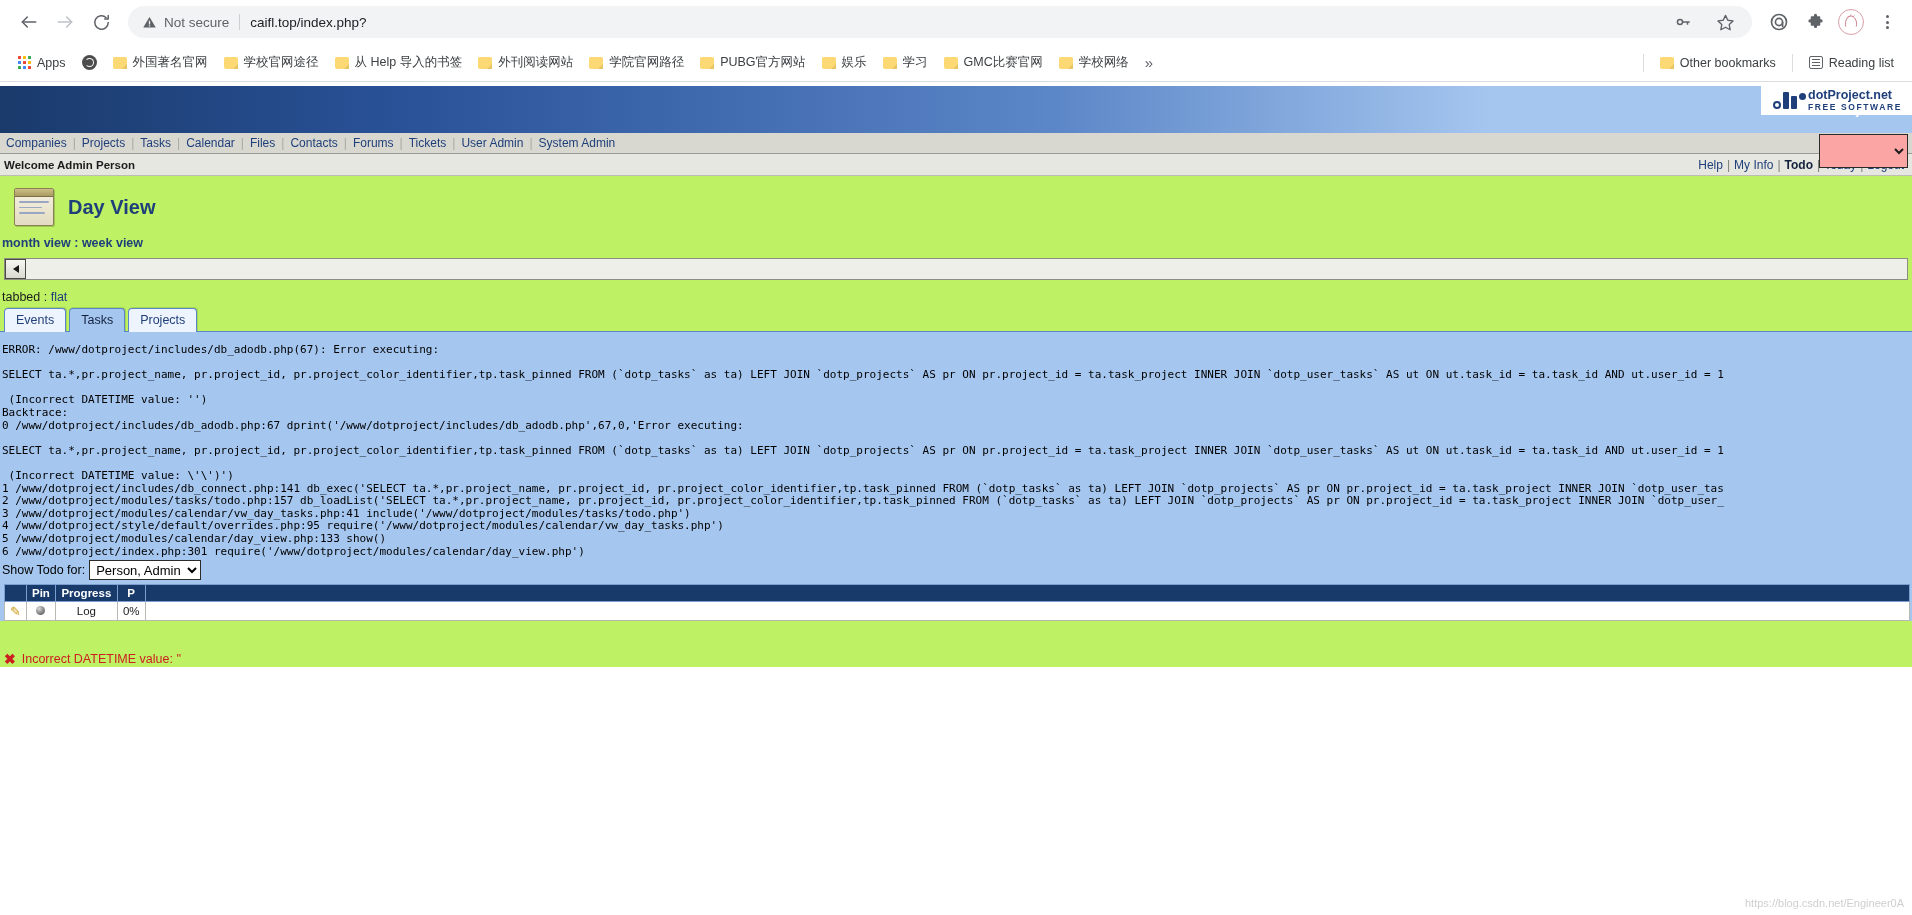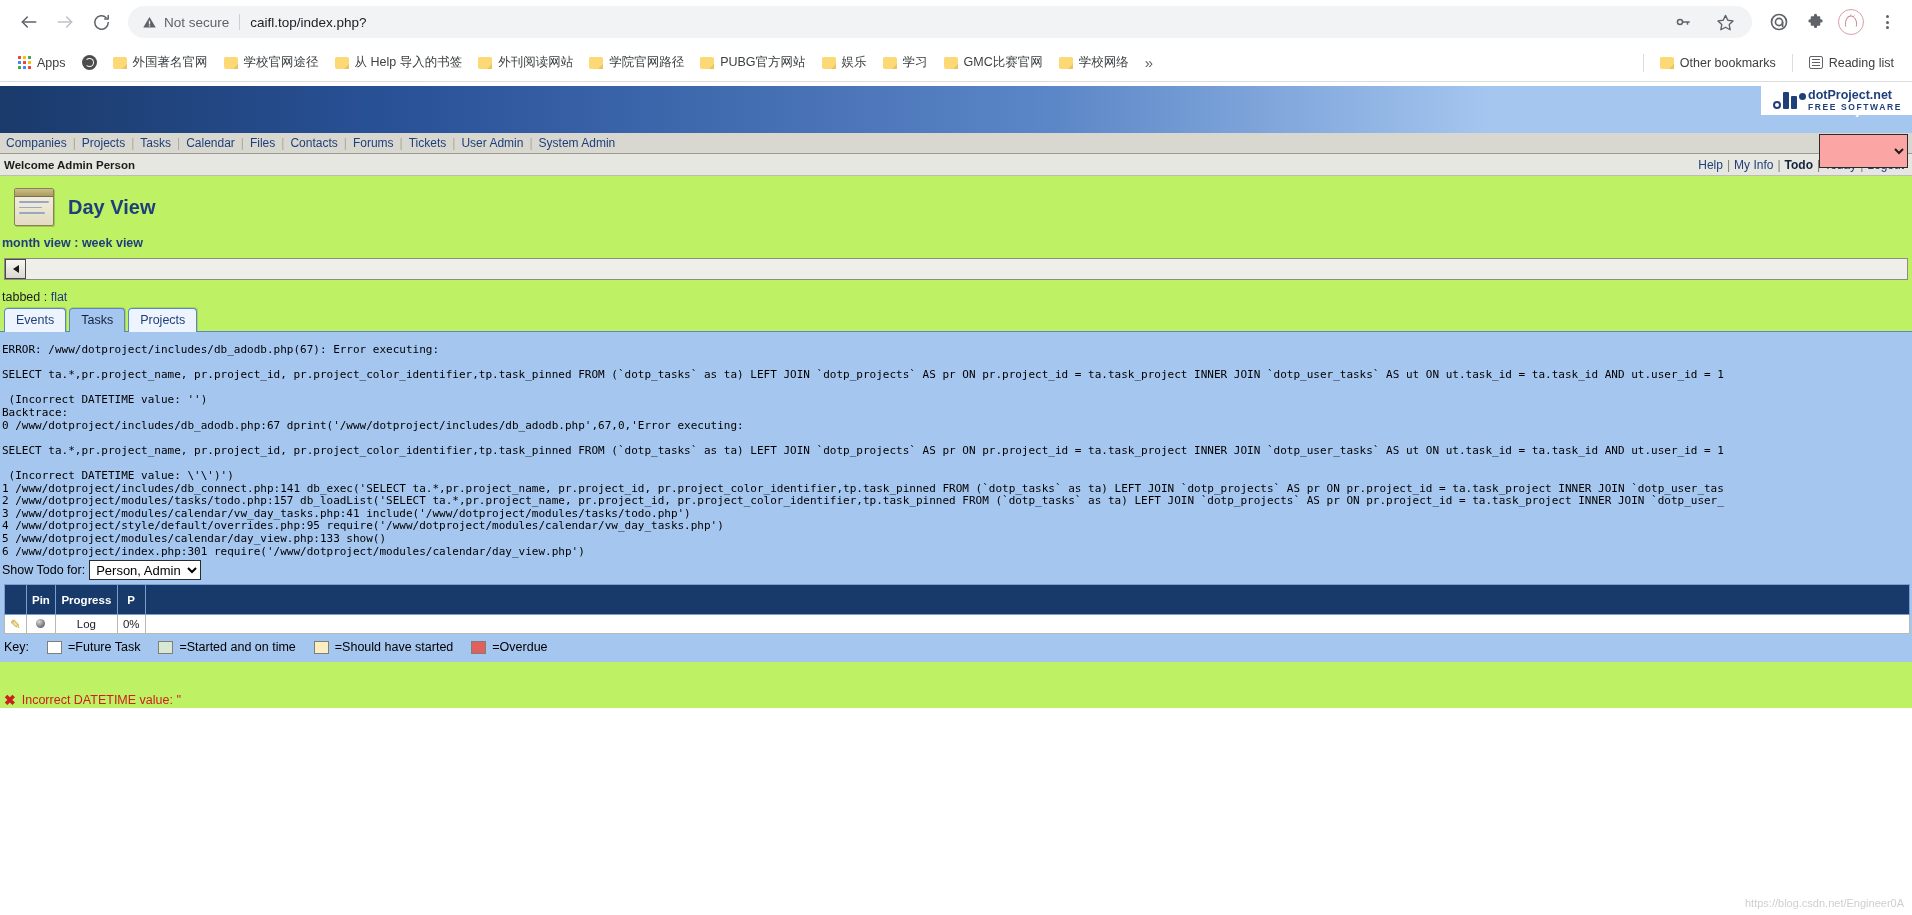--- a/index.html
+++ b/index.html
@@ -307,21 +307,21 @@
     font-size:11.5px;
   }
   table.todo-table thead th {
     background:#173a6b;
     color:#ffffff;
     font-weight:bold;
     font-size:11.5px;
     text-align:center;
     padding: 2px 5px;
     border:1px solid #7b9ed1;
-    height:30px;
+    height:17px;
   }
   table.todo-table thead th.blankcol { padding:0; }
   table.todo-table tbody td {
     background:#ffffff;
     border:1px solid #b9b9b1;
     padding: 2px 5px;
     height:19px;
     text-align:center;
     color:#1c1c1c;
   }
@@ -651,31 +651,20 @@
           <tr>
             <td><span class="pencil-icon">✎</span></td>
             <td><span class="pin-dot"></span></td>
             <td>Log</td>
             <td>0%</td>
             <td></td>
           </tr>
         </tbody>
       </table>
 
-      <div class="key-row">
-        <span class="key-label">Key:</span>
-        <span class="key-swatch" style="background:#ffffff"></span>
-        <span class="key-label">=Future Task</span>
-        <span class="key-swatch" style="background:#d9e8d2"></span>
-        <span class="key-label">=Started and on time</span>
-        <span class="key-swatch" style="background:#fbeec0"></span>
-        <span class="key-label">=Should have started</span>
-        <span class="key-swatch" style="background:#e06060"></span>
-        <span class="key-label">=Overdue</span>
-      </div>
     </div>
 
     <div class="dp-footer-err">
       <span class="err-x">✖</span>
       <span class="err-x-text">Incorrect DATETIME value: ''</span>
     </div>
   </div>
 
   <div class="watermark">https://blog.csdn.net/Engineer0A</div>
 </div>

